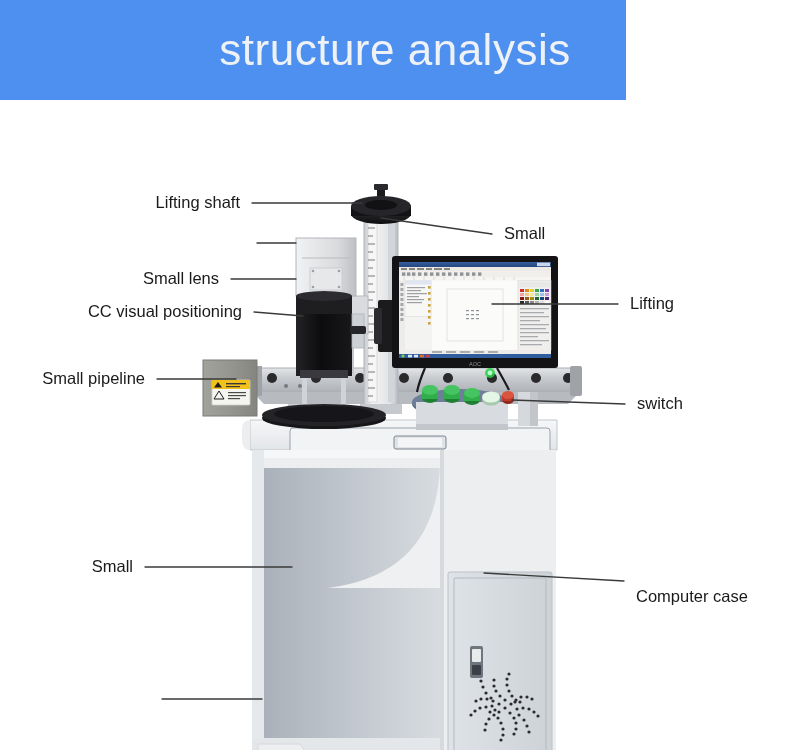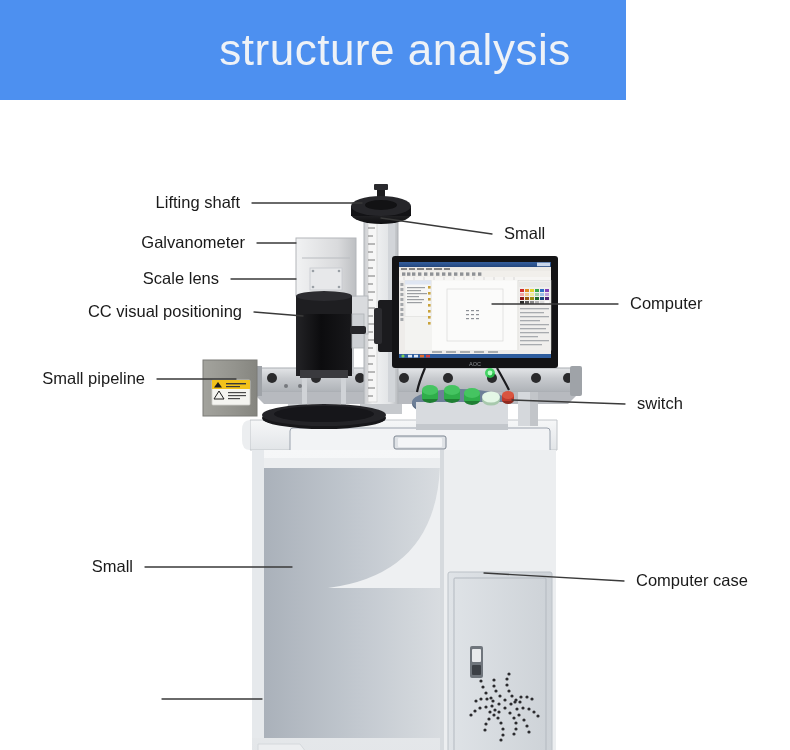--- a/index.html
+++ b/index.html
@@ -571,32 +571,31 @@
 
       <line x1="492" y1="106" x2="381" y2="90"></line>
       <line x1="618" y1="176" x2="492" y2="176"></line>
       <line x1="625" y1="276" x2="512" y2="272"></line>
       <line x1="624" y1="453" x2="484" y2="445"></line>
     </g>
   </svg>
 
   <div class="callout-label right-aligned" style="left:0; top:66px; width:252px; padding-right:12px; box-sizing:border-box;">Lifting shaft</div>
 
-  <div class="callout-label right-aligned" style="left:0; top:106px; width:257px; padding-right:12px; box-sizing:border-box;">Galvanometer</div>
-
-  <div class="callout-label right-aligned" style="left:0; top:142px; width:231px; padding-right:12px; box-sizing:border-box;">Scale lens</div>
+
+  <div class="callout-label right-aligned" style="left:0; top:142px; width:231px; padding-right:12px; box-sizing:border-box;">Small lens</div>
 
   <div class="callout-label right-aligned" style="left:0; top:242px; width:157px; padding-right:12px; box-sizing:border-box;">Small pipeline</div>
 
   <div class="callout-label right-aligned" style="left:0; top:175px; width:254px; padding-right:12px; box-sizing:border-box;">CC visual positioning</div>
 
   <div class="callout-label right-aligned" style="left:0; top:430px; width:145px; padding-right:12px; box-sizing:border-box;">Small</div>
 
 
   <div class="callout-label" style="left:504px; top:97px;">Small</div>
 
-  <div class="callout-label" style="left:630px; top:167px;">Computer</div>
+  <div class="callout-label" style="left:630px; top:167px;">Lifting</div>
 
   <div class="callout-label" style="left:637px; top:267px;">switch</div>
 
-  <div class="callout-label" style="left:636px; top:444px;">Computer case</div>
+  <div class="callout-label" style="left:636px; top:460px;">Computer case</div>
 
 </div>
 
 </body></html>

